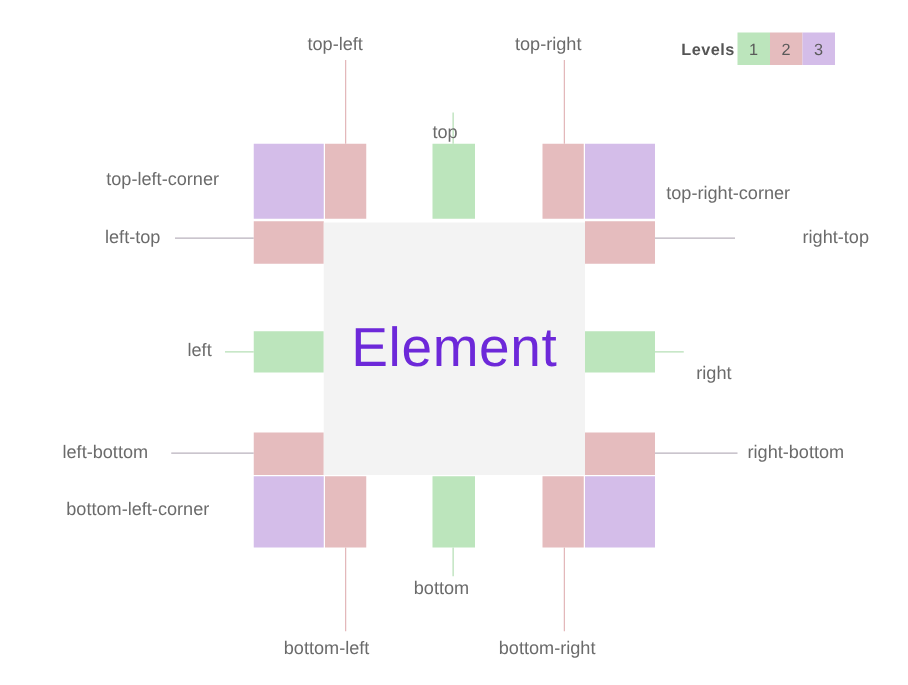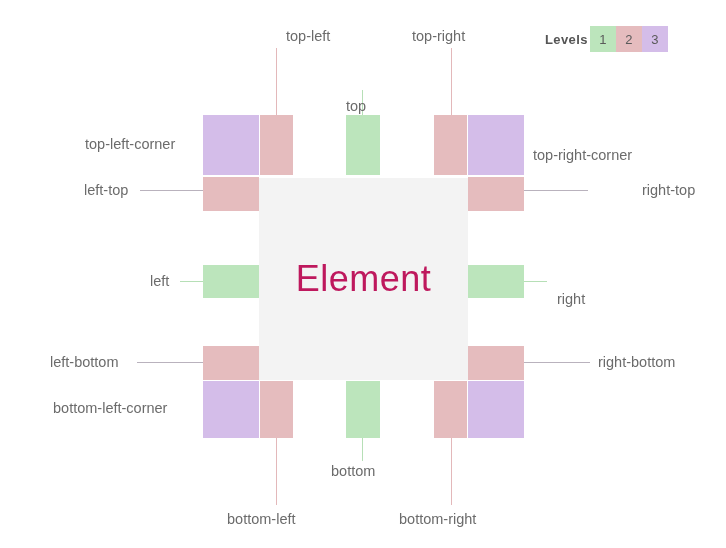--- a/index.html
+++ b/index.html
@@ -62,22 +62,22 @@
     left: 259px;
     top: 178px;
     width: 209px;
     height: 202px;
     background: #f3f3f3;
     display: flex;
     align-items: center;
     justify-content: center;
   }
   .element-label {
-    font-size: 36px;
-    color: #be185d;
+    font-size: 44px;
+    color: #6d28d9;
     font-weight: normal;
     letter-spacing: 0.5px;
   }
 
   
   .line {
     position: absolute;
   }
   .line.v { width: 1px; }
   .line.h { height: 1px; }
@@ -148,21 +148,21 @@
   <div class="blk purple" style="left:203px; top:381px; width:56px; height:57px;"></div>
   <div class="blk pink" style="left:260px; top:381px; width:33px; height:57px;"></div>
   <div class="blk green" style="left:346px; top:381px; width:34px; height:57px;"></div>
   <div class="blk pink" style="left:434px; top:381px; width:33px; height:57px;"></div>
   <div class="blk purple" style="left:468px; top:381px; width:56px; height:57px;"></div>
 
   <div class="element-box">
     <span class="element-label">Element</span>
   </div>
 
-  <div class="lbl" style="left:246px; top:29px;margin-left:40px;">top-left</div>
+  <div class="lbl" style="left:246px; top:29px;">top-left</div>
   <div class="lbl" style="left:346px; top:76px;margin-top:23px;">top</div>
   <div class="lbl" style="left:412px; top:29px;">top-right</div>
 
   <div class="lbl" style="left:85px; top:137px;">top-left-corner</div>
   <div class="lbl" style="left:533px; top:148px;">top-right-corner</div>
 
   <div class="lbl" style="left:84px; top:183px;">left-top</div>
   <div class="lbl" style="left:598px; top:183px;margin-left:44px;">right-top</div>
 
   <div class="lbl" style="left:150px; top:274px;">left</div>

